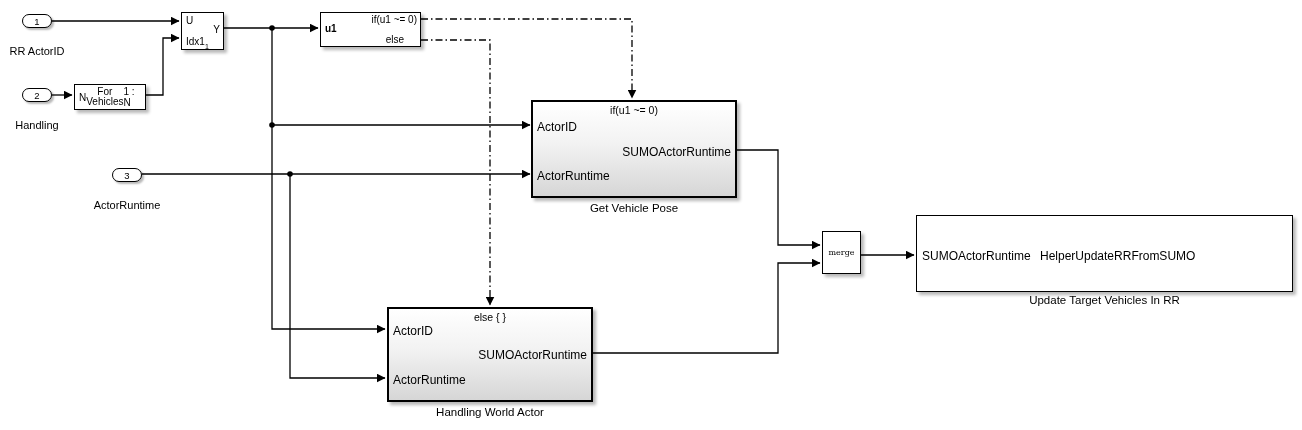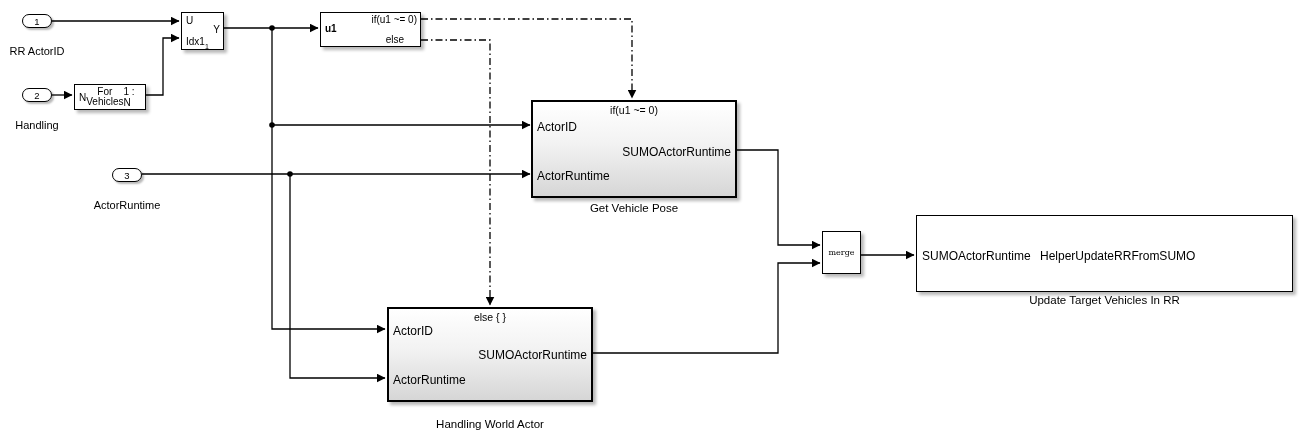--- a/index.html
+++ b/index.html
@@ -154,21 +154,21 @@
     <span class="abs portlabel" style="right:4px; top:43px;">SUMOActorRuntime</span>
   </div>
   <div class="block-name" style="left:531px; top:202px; width:206px;">Get Vehicle Pose</div>
 
   <div class="block subsystem" style="left:387px; top:307px; width:206px; height:95px;">
     <div class="action-label">else { }</div>
     <span class="abs portlabel" style="left:4px; top:15px;">ActorID</span>
     <span class="abs portlabel" style="left:4px; top:64px;">ActorRuntime</span>
     <span class="abs portlabel" style="right:4px; top:39px;">SUMOActorRuntime</span>
   </div>
-  <div class="block-name" style="left:387px; top:406px; width:206px;margin-top:12px;">Handling World Actor</div>
+  <div class="block-name" style="left:387px; top:406px; width:206px;">Handling World Actor</div>
 
   <div class="block" style="left:822px; top:231px; width:39px; height:43px; border-width:1px;text-align:center;">
     <div class="merge-text">merge</div>
   </div>
 
   <div class="block" style="left:916px; top:215px; width:377px; height:77px;">
     <span class="abs portlabel" style="left:5px; top:33px;">SUMOActorRuntime</span>
     <span class="abs portlabel" style="left:103px; top:33px;margin-left:20px;">HelperUpdateRRFromSUMO</span>
   </div>
   <div class="block-name" style="left:916px; top:294px; width:377px;">Update Target Vehicles In RR</div>

